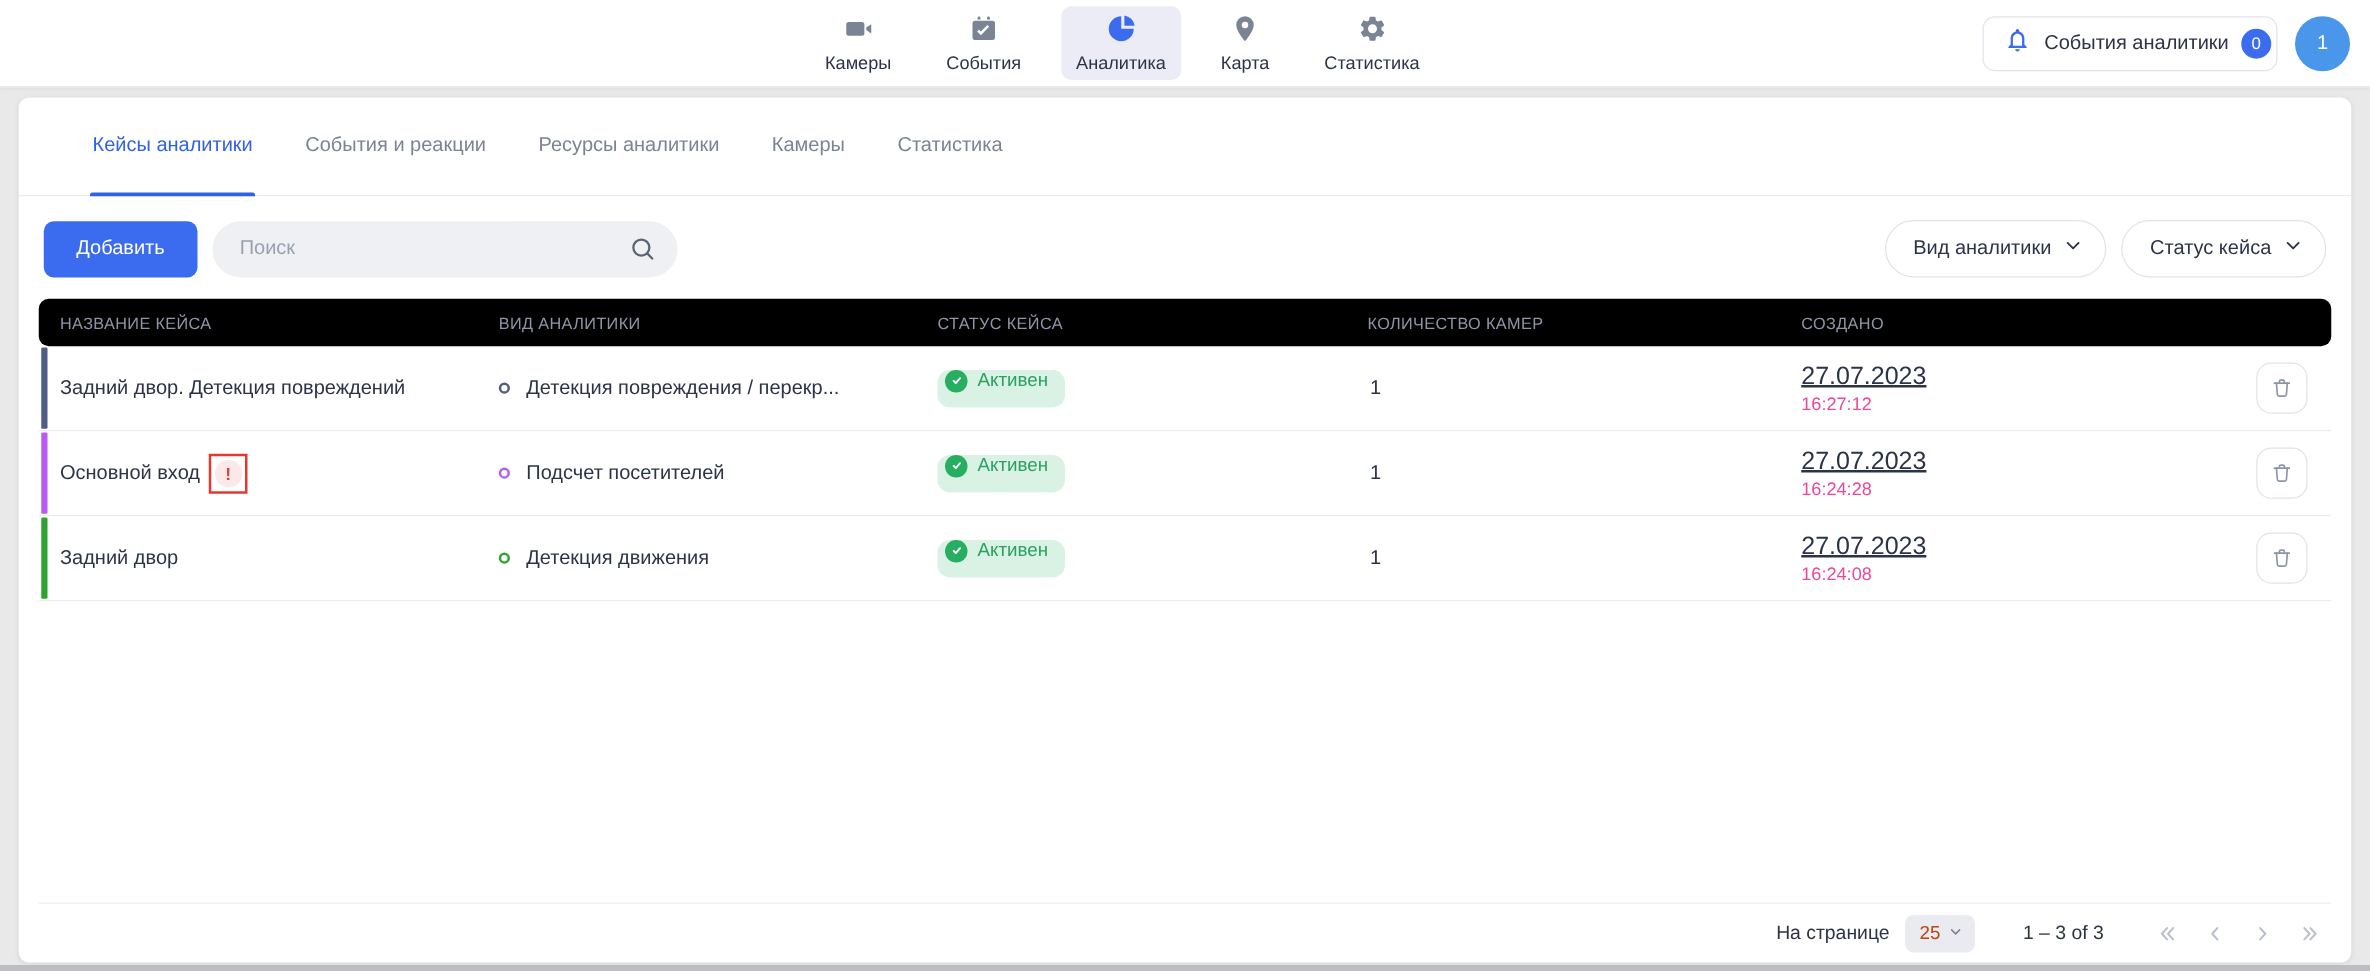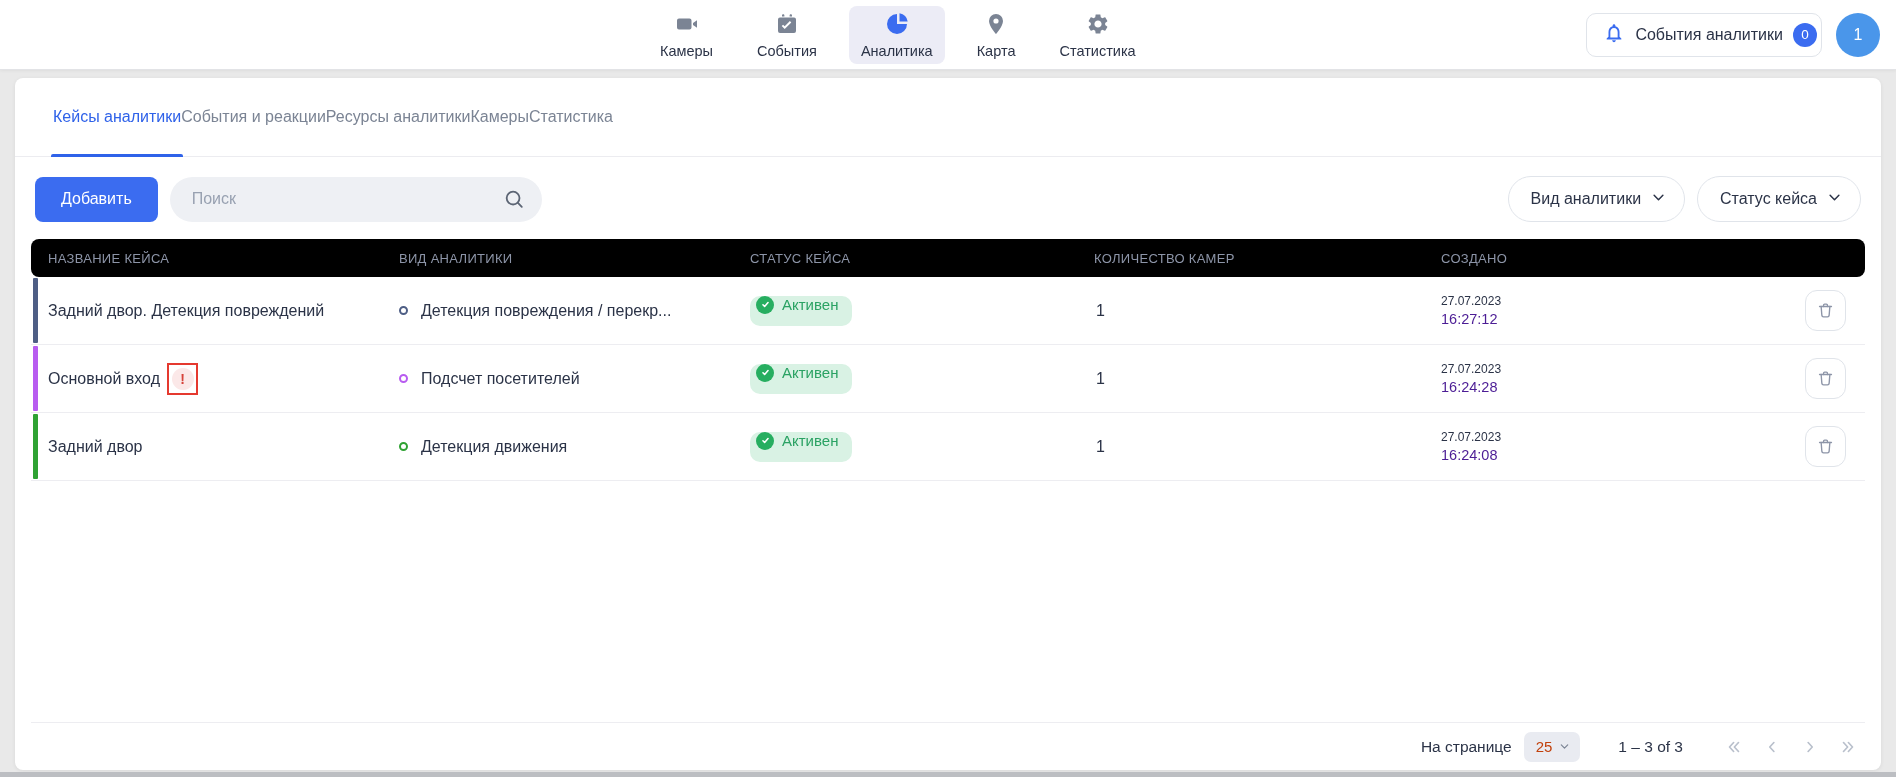--- a/index.html
+++ b/index.html
@@ -55,21 +55,21 @@
 
   
   .card {
     position:absolute; left:15px; right:15px; top:78px; height:692px;
     background:#fff; border-radius:8px; box-shadow:0 1px 4px rgba(0,0,0,.07);
     display:flex; flex-direction:column; overflow:hidden;
   }
 
   
   .tabs {
-    display:flex; padding-left:38px; height:79px;
+    display:flex; gap:42px; padding-left:59px; height:79px;
     border-bottom:1px solid #ececf0;
   }
   .tab {
     height:100%; display:flex; align-items:center; position:relative;
     font-size:16px; color:#7b8494; cursor:pointer; white-space:nowrap;
   }
   .tab.active { color:#2f62e9; }
   .tab.active::after {
     content:""; position:absolute; left:-2px; right:-2px; bottom:-1px;
     height:3px; background:#2f62e9; border-radius:2px 2px 0 0;
@@ -129,22 +129,22 @@
     display:inline-flex; align-items:center; gap:8px; height:30px;
     padding:0 14px 12px 6px; background:#d9f2e4; border-radius:10px; width:max-content;
   }
   .check-dot {
     width:18px; height:18px; border-radius:50%; background:#27ae60;
     display:flex; align-items:center; justify-content:center;
   }
   .check-dot svg { width:11px; height:11px; }
   .status-text { color:#2aa263; font-size:15px; }
   .count-cell { font-size:16px; padding-left:2px; }
-  .created-date { font-size:12px; color:#2b3347; margin-bottom:3px; }
-  .created-time { font-size:14.5px; color:#4c1d95; }
+  .created-date { font-size:20px; color:#2b3347; margin-bottom:3px;text-decoration:underline; }
+  .created-time { font-size:14.5px; color:#ec4899; }
   .icon-btn {
     width:41px; height:41px; background:#fff; border:1px solid #e0e4ea;
     border-radius:12px; display:flex; align-items:center; justify-content:center;
   }
   .icon-btn svg { width:19px; height:19px; }
 
   .spacer { flex:1; }
 
   
   .tfooter {

